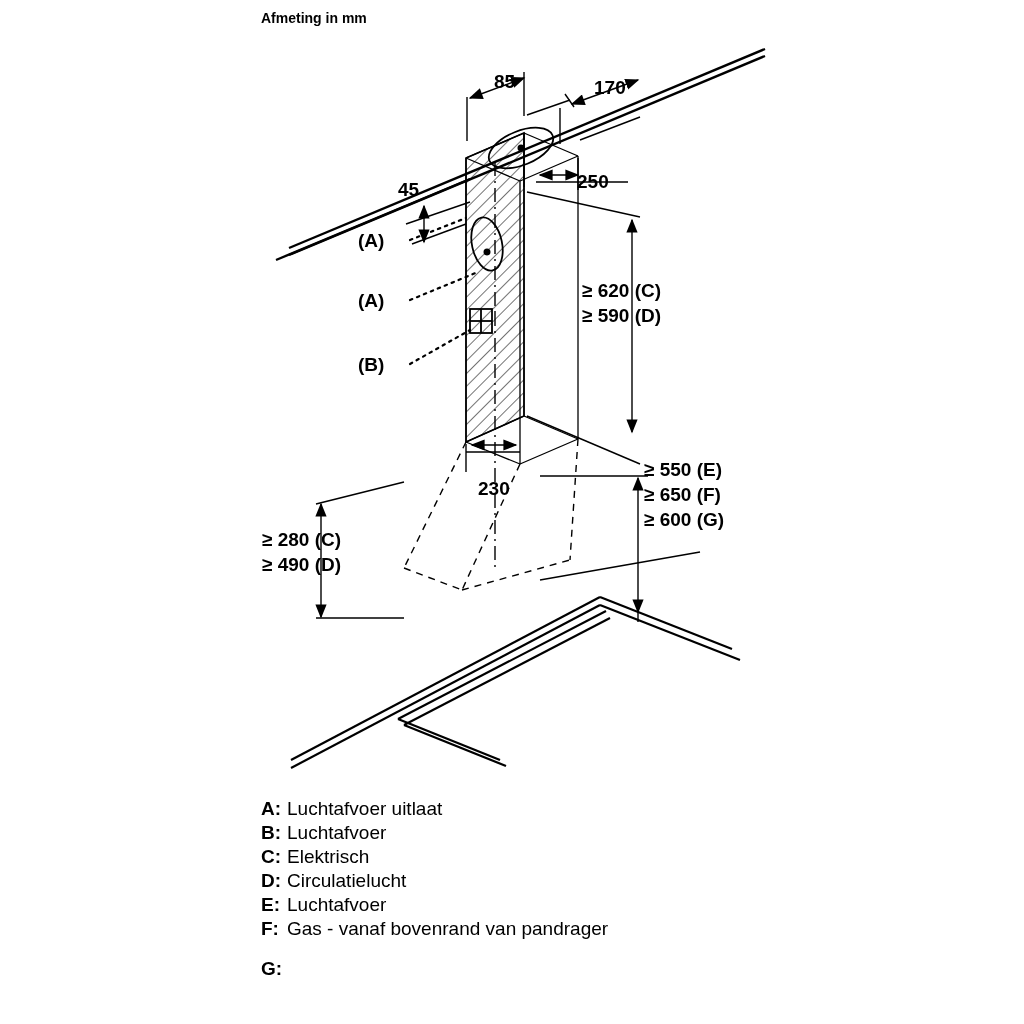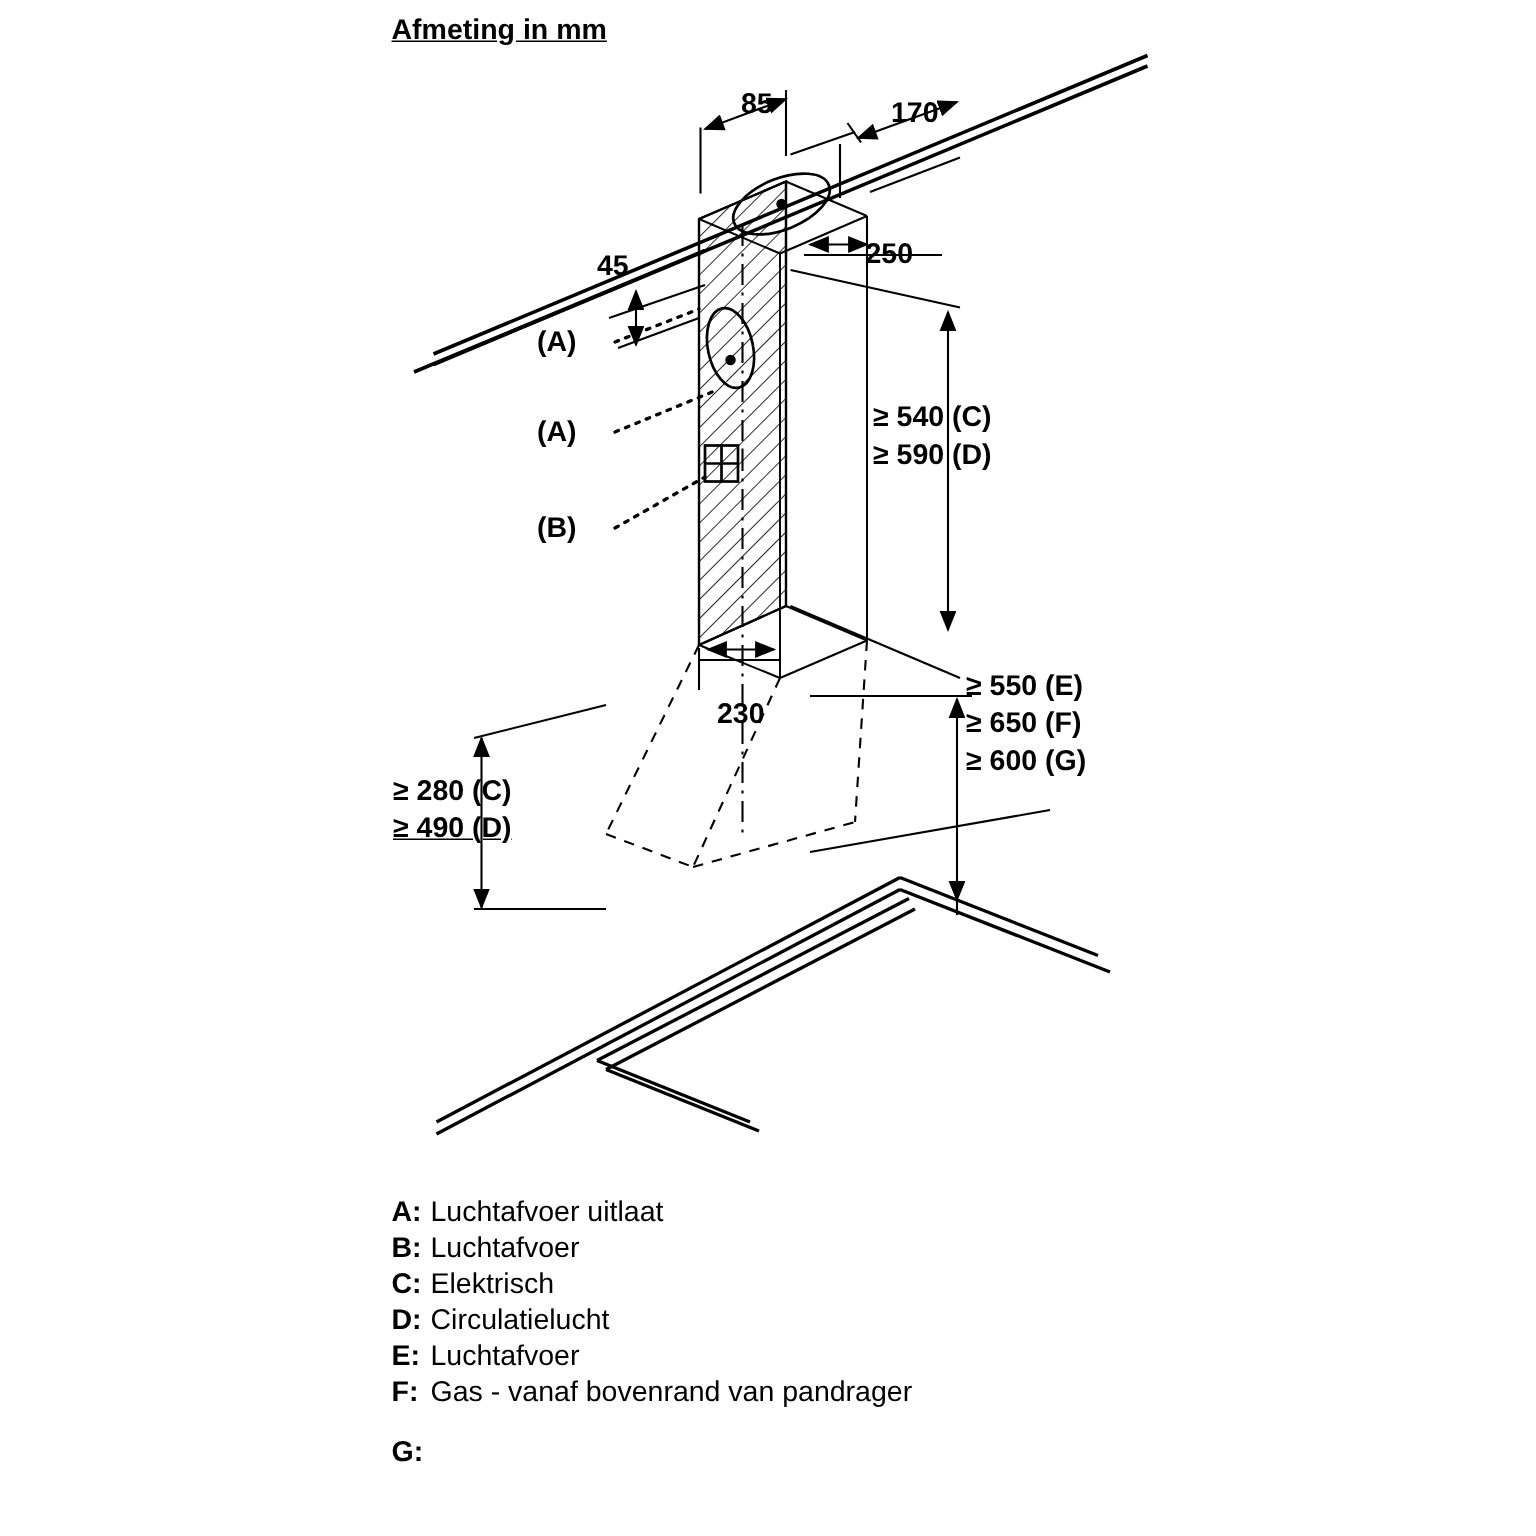--- a/index.html
+++ b/index.html
@@ -10,41 +10,40 @@
   body {
     width: 1024px;
     height: 1024px;
     position: relative;
     font-family: "Liberation Sans", sans-serif;
     color: #000000;
     overflow: hidden;
   }
   #stage {
     position: absolute;
-    left: 0; top: 0;
+    left: 0; top: 12px;
     width: 1024px;
     height: 818px;
   }
   .lbl {
     position: absolute;
     font-family: "Liberation Sans", sans-serif;
     font-size: 19px;
     font-weight: bold;
     color: #000;
     white-space: nowrap;
     line-height: 1.25;
   }
   .title {
     position: absolute;
     left: 261px;
     top: 10px;
-    font-size: 19px;
+    font-size: 14px;
     font-weight: bold;
     white-space: nowrap;
-    text-decoration: underline;
   }
   .legend {
     position: absolute;
     left: 261px;
     top: 798px;
     width: 700px;
   }
   .legend-row {
     display: flex;
     align-items: flex-start;
@@ -219,29 +218,29 @@
   <div class="lbl" style="left:494px; top:58px;">85</div>
   <div class="lbl" style="left:594px; top:64px;">170</div>
   <div class="lbl" style="left:577px; top:158px;">250</div>
   <div class="lbl" style="left:398px; top:166px;">45</div>
   <div class="lbl" style="left:478px; top:438px;margin-top:27px;">230</div>
 
   <div class="lbl" style="left:358px; top:217px;">(A)</div>
   <div class="lbl" style="left:358px; top:277px;">(A)</div>
   <div class="lbl" style="left:358px; top:341px;">(B)</div>
 
-  <div class="lbl" style="left:582px; top:267px;">≥ 540 (C)</div>
+  <div class="lbl" style="left:582px; top:267px;">≥ 620 (C)</div>
   <div class="lbl" style="left:582px; top:292px;">≥ 590 (D)</div>
 
   <div class="lbl" style="left:644px; top:446px;">≥ 550 (E)</div>
   <div class="lbl" style="left:644px; top:471px;">≥ 650 (F)</div>
   <div class="lbl" style="left:644px; top:496px;">≥ 600 (G)</div>
 
   <div class="lbl" style="left:262px; top:516px;">≥ 280 (C)</div>
-  <div class="lbl" style="left:262px; top:541px;text-decoration:underline;">≥ 490 (D)</div>
+  <div class="lbl" style="left:262px; top:541px;">≥ 490 (D)</div>
 </div>
 
 <div class="legend">
   <div class="legend-row">
     <span class="legend-key">A:</span>
     <span class="legend-text">Luchtafvoer uitlaat</span>
   </div>
   <div class="legend-row">
     <span class="legend-key">B:</span>
     <span class="legend-text">Luchtafvoer</span>

